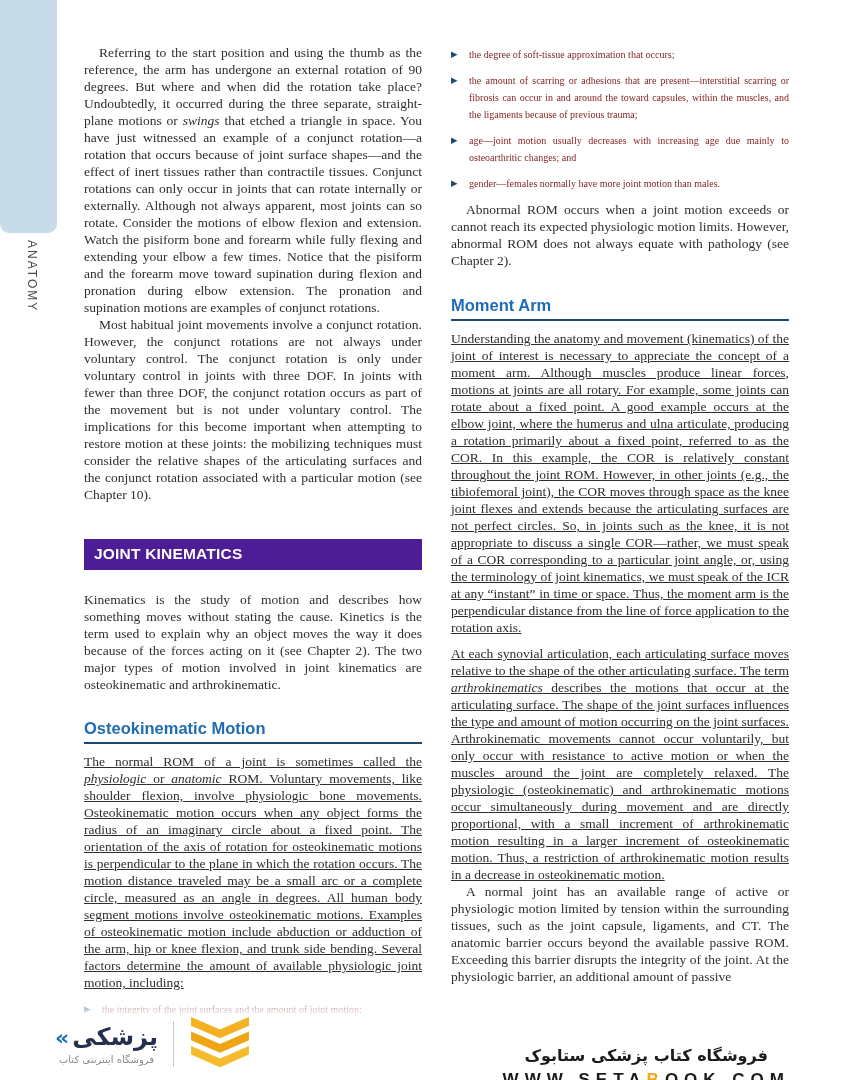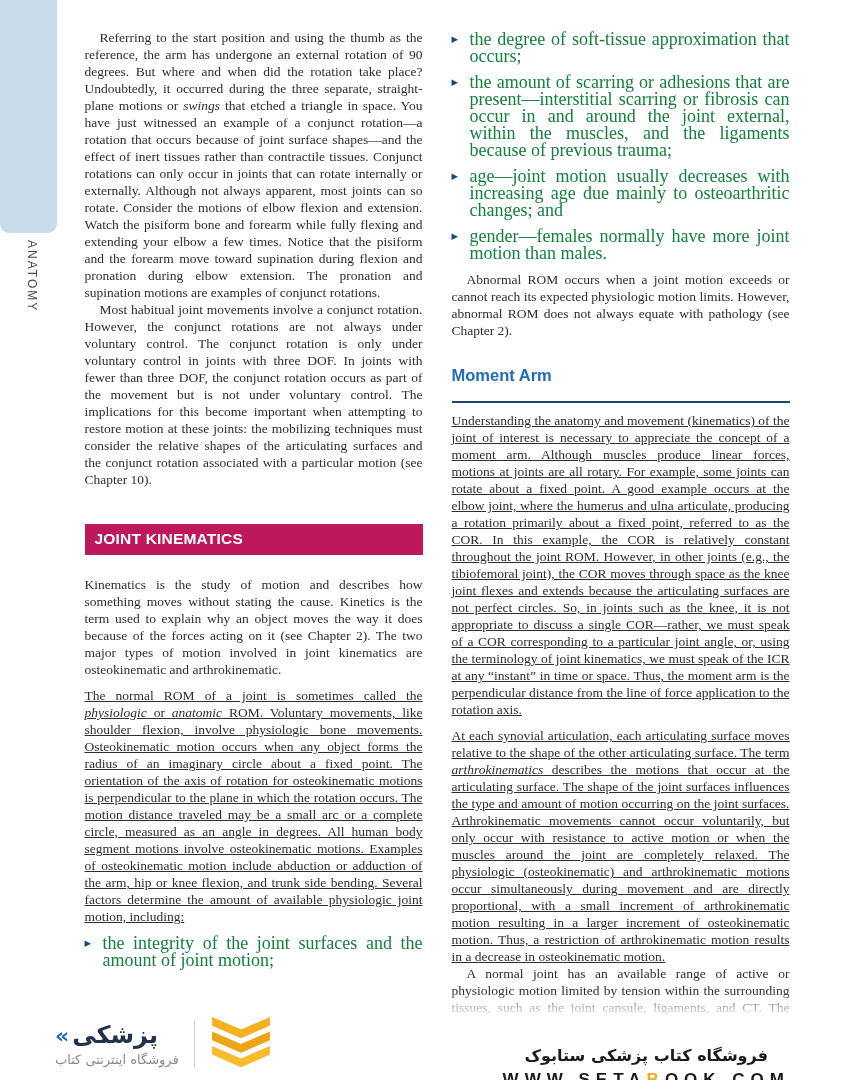--- a/index.html
+++ b/index.html
@@ -8,56 +8,56 @@
   .page { position:relative; width:844px; height:1080px; background:#ffffff; overflow:hidden; }
 
   
   .anatomy-tab { position:absolute; left:0; top:0; width:57px; height:233px;
                  background:#c7dbe9; border-radius:0 0 9px 9px; }
   .anatomy-label { position:absolute; left:25px; top:240px;
                    writing-mode:vertical-rl; font-family:"Liberation Sans",sans-serif;
                    font-size:12px; letter-spacing:2px; color:#4a4a4a; }
 
   
-  .content { position:absolute; left:84px; top:29px; width:706px; display:flex; gap:29px;justify-content:center; }
+  .content { position:absolute; left:84px; top:44px; width:706px; display:flex; gap:29px; }
   .col { width:338px; }
 
   p.body { font-size:13.5px; line-height:17px; text-align:justify; color:#2e2e2e; }
   .indent { text-indent:15px; }
   i { font-style:italic; }
 
-  .banner { margin-top:36px; background:#be185d; color:#ffffff;
+  .banner { margin-top:36px; background:#4c1d95; color:#ffffff;
             font-family:"Liberation Sans",sans-serif; font-weight:bold;
             font-size:15.5px; padding:6px 10px 7px 10px; letter-spacing:0.2px; }
 
   h3.subhead { margin-top:26px; font-family:"Liberation Sans",sans-serif;
                font-size:16.5px; font-weight:bold; color:#1e6cb5;
-               padding-bottom:16px; border-bottom:2.5px solid #1b486f; }
+               padding-bottom:4px; border-bottom:2.5px solid #1b486f; }
 
   .after-banner { margin-top:21px; }
   .after-head { margin-top:9px;text-decoration:underline; }
 
   ul.bullets { list-style:none; margin-top:10px; }
   ul.bullets.top { margin-top:2px; }
   ul.bullets li { display:flex; gap:8px; margin-bottom:9px; }
   .tri { color:#1b486f; font-size:8.5px; line-height:17px; flex:0 0 10px; text-align:left; }
-  ul.bullets li .txt { flex:1; font-size:18px; line-height:17px; text-align:justify; color:#15803d; }
+  ul.bullets li .txt { flex:1; font-size:10px; line-height:17px; text-align:justify; color:#7f1d1d; }
 
   
   .fade-overlay { position:absolute; left:0; top:992px; width:844px; height:28px;
                   background:linear-gradient(to bottom, rgba(255,255,255,0), #ffffff 90%);
                   z-index:5; }
   .footer { position:absolute; left:0; top:1014px; width:844px; height:66px; background:#ffffff;
             z-index:6; display:flex; justify-content:space-between; align-items:center;
             padding:0 54px 6px 55px; }
   .logo-group { display:flex; align-items:center; gap:15px; }
   .brand-line { font-family:"DejaVu Sans",sans-serif; font-weight:bold; font-size:24px;
                 color:#25304d; display:flex; align-items:center; gap:3px; }
   .guillemet { color:#1e6cb5; font-size:22px; }
-  .brand-sub { font-family:"DejaVu Sans",sans-serif; font-size:13px; color:#8a8a8a;
+  .brand-sub { font-family:"DejaVu Sans",sans-serif; font-size:10px; color:#8a8a8a;
                text-align:center; margin-top:3px; }
   .divider { width:1px; height:46px; background:#cccccc; }
   .chevrons { display:block; }
   .footer-right { text-align:center;margin-top:48px; }
   .tagline { font-family:"DejaVu Sans",sans-serif; font-weight:bold; font-size:16px;
              color:#1c1c1c; margin-bottom:5px; }
   .url { font-family:"Liberation Sans",sans-serif; font-weight:bold; font-size:17px;
          letter-spacing:6px; color:#1a1a1a; }
   .url .accent { color:#f2a71e; }
 </style>
@@ -72,39 +72,40 @@
   <div class="content">
 
     <div class="col">
       <p class="body indent"><span>Referring to the start position and using the thumb as the reference, the arm has undergone an external rotation of 90 degrees. But where and when did the rotation take place? Undoubtedly, it occurred during the three separate, straight-plane motions or </span><i>swings</i><span> that etched a triangle in space. You have just witnessed an example of a conjunct rotation—a rotation that occurs because of joint surface shapes—and the effect of inert tissues rather than contractile tissues. Conjunct rotations can only occur in joints that can rotate internally or externally. Although not always apparent, most joints can so rotate. Consider the motions of elbow flexion and extension. Watch the pisiform bone and forearm while fully flexing and extending your elbow a few times. Notice that the pisiform and the forearm move toward supination during flexion and pronation during elbow extension. The pronation and supination motions are examples of conjunct rotations.</span></p>
       <p class="body indent">Most habitual joint movements involve a conjunct rotation. However, the conjunct rotations are not always under voluntary control. The conjunct rotation is only under voluntary control in joints with three DOF. In joints with fewer than three DOF, the conjunct rotation occurs as part of the movement but is not under voluntary control. The implications for this become important when attempting to restore motion at these joints: the mobilizing techniques must consider the relative shapes of the articulating surfaces and the conjunct rotation associated with a particular motion (see Chapter 10).</p>
 
       <div class="banner">JOINT KINEMATICS</div>
 
       <p class="body after-banner">Kinematics is the study of motion and describes how something moves without stating the cause. Kinetics is the term used to explain why an object moves the way it does because of the forces acting on it (see Chapter 2). The two major types of motion involved in joint kinematics are osteokinematic and arthrokinematic.</p>
 
+      <h3 class="subhead">Osteokinematic Motion</h3>
       <p class="body after-head"><span>The normal ROM of a joint is sometimes called the </span><i>physiologic</i><span> or </span><i>anatomic</i><span> ROM. Voluntary movements, like shoulder flexion, involve physiologic bone movements. Osteokinematic motion occurs when any object forms the radius of an imaginary circle about a fixed point. The orientation of the axis of rotation for osteokinematic motions is perpendicular to the plane in which the rotation occurs. The motion distance traveled may be a small arc or a complete circle, measured as an angle in degrees. All human body segment motions involve osteokinematic motions. Examples of osteokinematic motion include abduction or adduction of the arm, hip or knee flexion, and trunk side bending. Several factors determine the amount of available physiologic joint motion, including:</span></p>
 
       <ul class="bullets">
         <li>
           <span class="tri">▶</span>
           <span class="txt">the integrity of the joint surfaces and the amount of joint motion;</span>
         </li>
       </ul>
     </div>
 
     <div class="col">
       <ul class="bullets top">
         <li>
           <span class="tri">▶</span>
           <span class="txt">the degree of soft-tissue approximation that occurs;</span>
         </li>
         <li>
           <span class="tri">▶</span>
-          <span class="txt">the amount of scarring or adhesions that are present—interstitial scarring or fibrosis can occur in and around the joint external, within the muscles, and the ligaments because of previous trauma;</span>
+          <span class="txt">the amount of scarring or adhesions that are present—interstitial scarring or fibrosis can occur in and around the toward capsules, within the muscles, and the ligaments because of previous trauma;</span>
         </li>
         <li>
           <span class="tri">▶</span>
           <span class="txt">age—joint motion usually decreases with increasing age due mainly to osteoarthritic changes; and</span>
         </li>
         <li>
           <span class="tri">▶</span>
           <span class="txt">gender—females normally have more joint motion than males.</span>
         </li>
       </ul>

